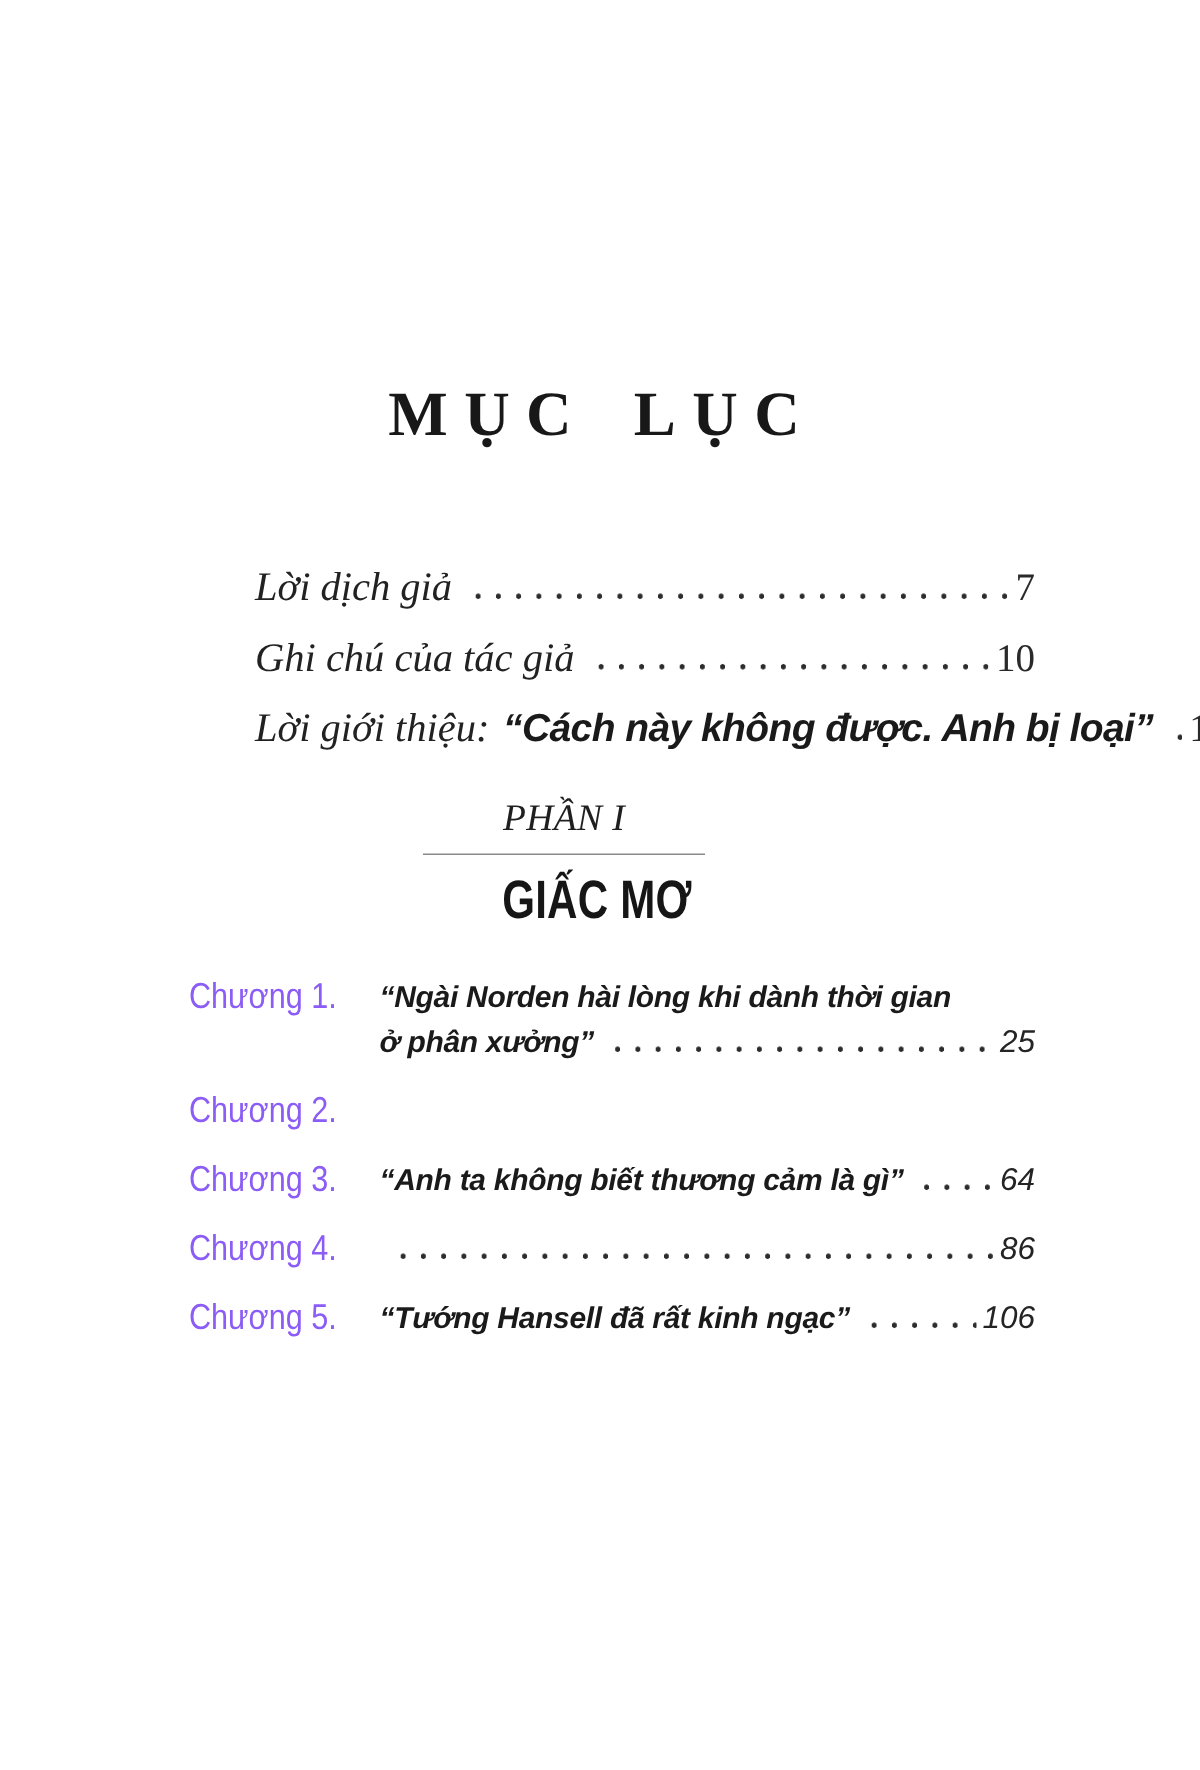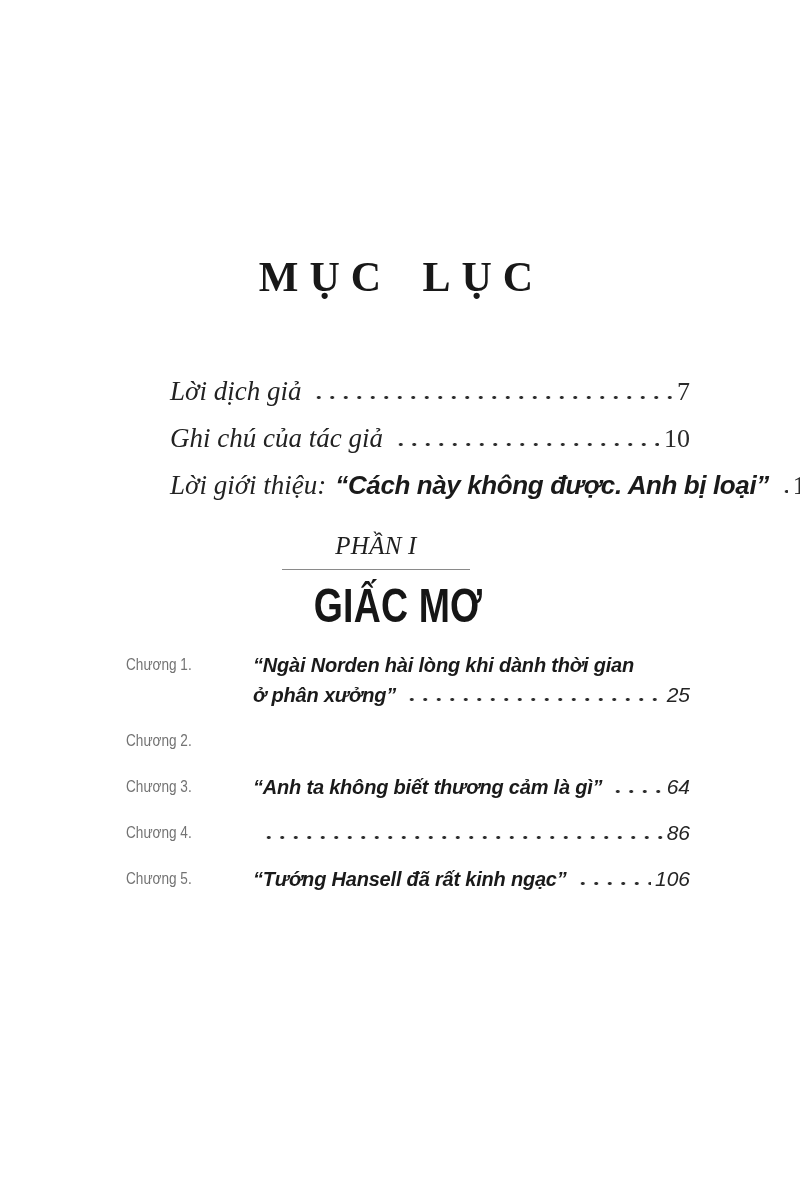--- a/index.html
+++ b/index.html
@@ -93,21 +93,21 @@
     letter-spacing: 0.01em;
   }
   .part-rule {
     width: 188px;
     border: none;
     border-top: 1.5px solid #8a8a8a;
     margin: 9px auto 0 auto;
   }
   .part-title {
     margin-top: 12px;
-    font-size: 48px;
+    font-size: 36px;
     line-height: 1;
     margin-left: 44px;
   }
   .part-title .squeeze {
     display: inline-block;
     font-family: "Liberation Sans", "DejaVu Sans", sans-serif;
     font-weight: 700;
     transform: scaleX(0.78);
     transform-origin: center;
     color: #161616;
@@ -121,23 +121,23 @@
   }
   .ch-row {
     display: flex;
     align-items: flex-start;
     margin-bottom: 16px;
   }
   .ch-label {
     flex: 0 0 86px;
     width: 86px;
     font-family: "Liberation Sans", "DejaVu Sans", sans-serif;
-    font-size: 16px;
+    font-size: 24px;
     line-height: 30px;
-    color: #737373;
+    color: #8b5cf6;
     white-space: nowrap;
   }
   .ch-label .squeezeL {
     display: inline-block;
     transform: scaleX(0.85);
     transform-origin: left center;
   }
   .ch-body {
     flex: 1 1 auto;
     min-width: 0;

